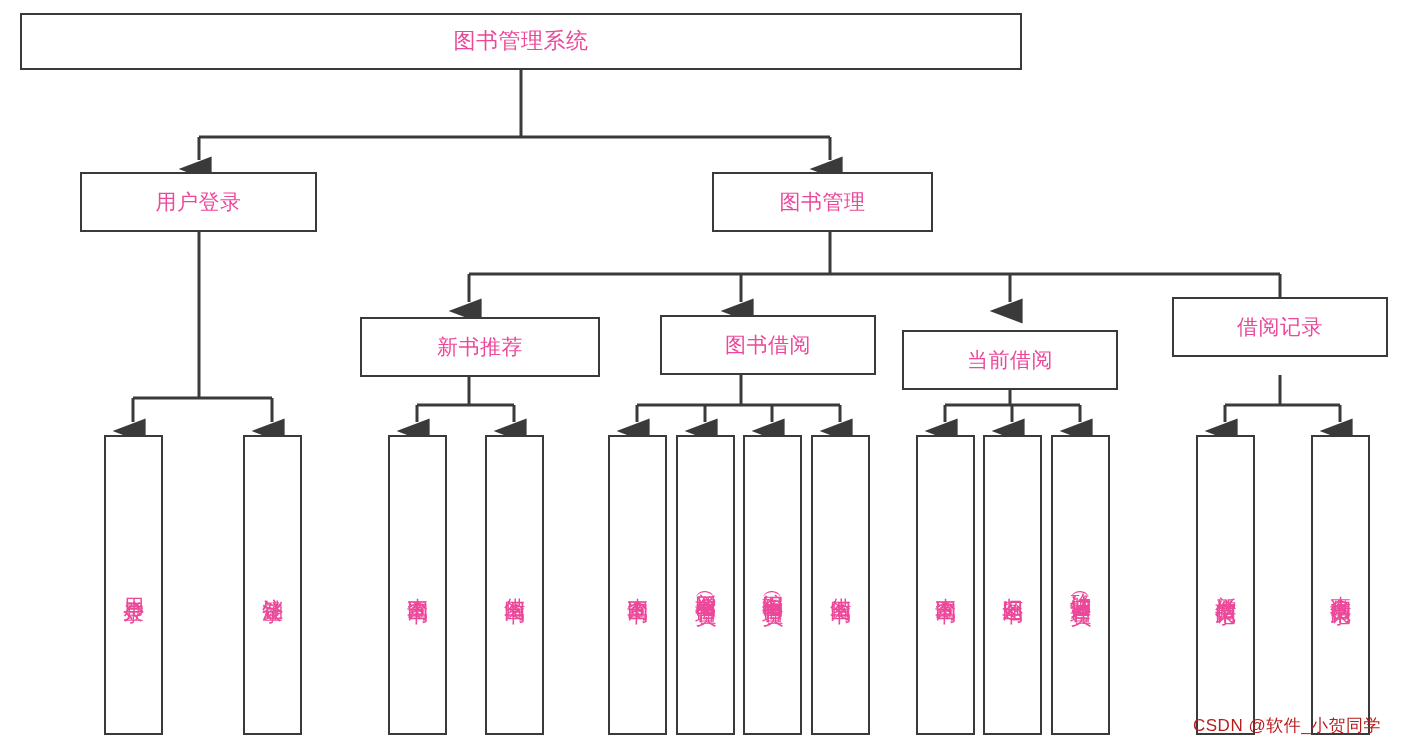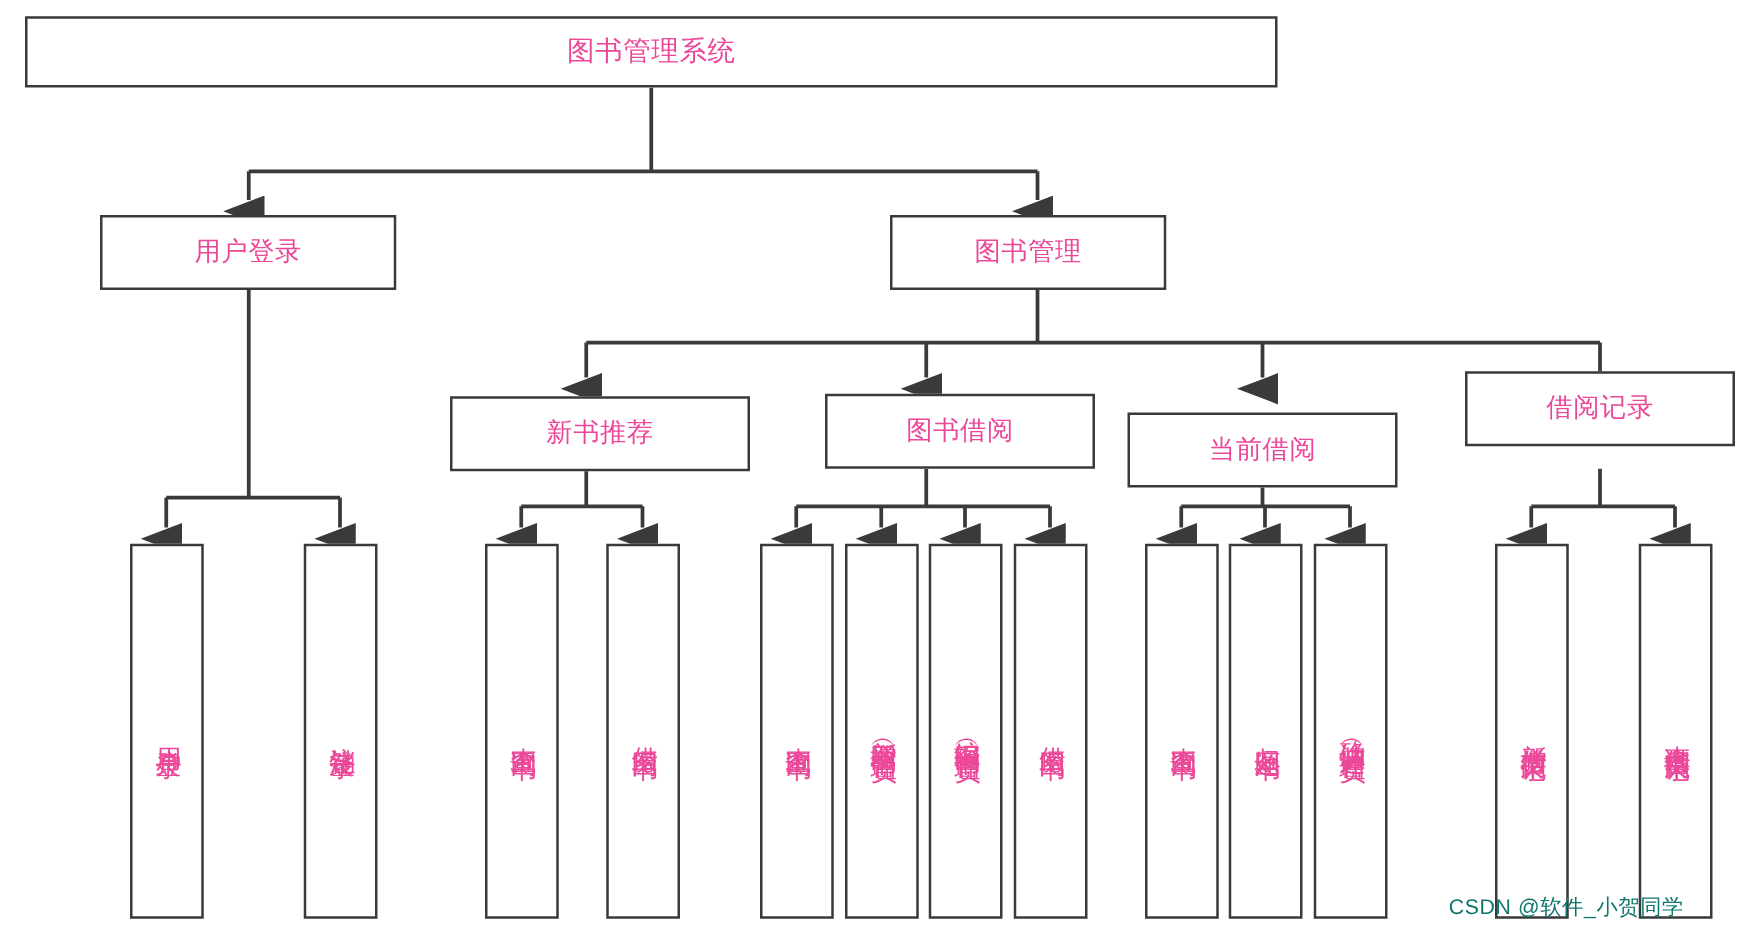--- a/index.html
+++ b/index.html
@@ -58,24 +58,24 @@
     writing-mode: vertical-rl;
     text-orientation: upright;
     font-size: 21px;
     line-height: 1.08;
     letter-spacing: 2px;
     white-space: nowrap;
     max-height: 280px;
   }
   #watermark {
     position: absolute;
-    left: 1159px;
+    left: 1193px;
     top: 714px;
     font-size: 17px;
-    color: #0f766e;
+    color: #b91c1c;
     white-space: nowrap;
     letter-spacing: 0.5px;
     pointer-events: none;
   }
 </style>
 </head>
 <body>
 
 <div id="canvas">
 

